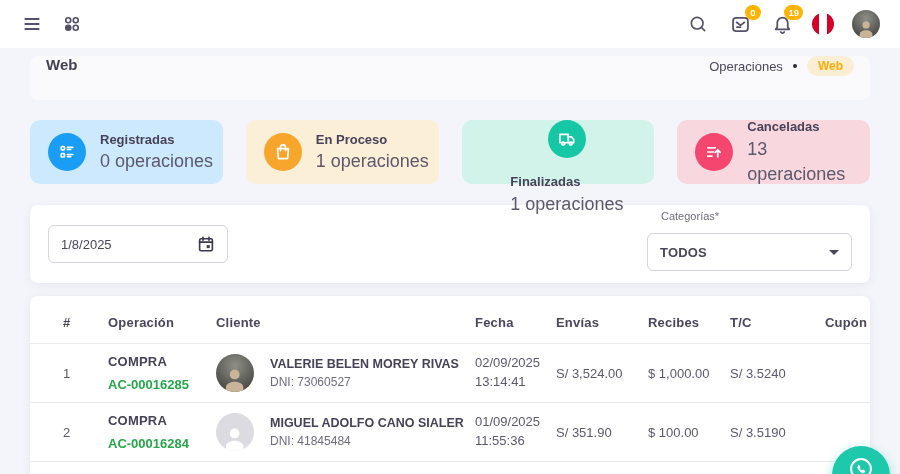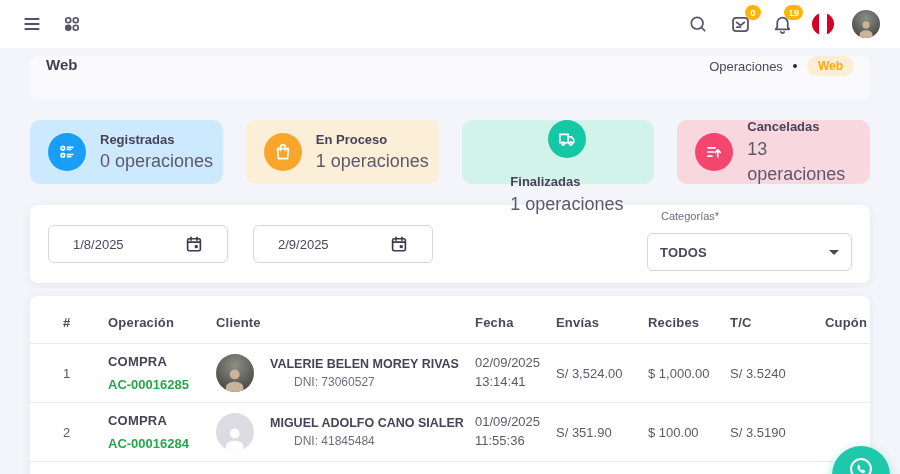--- a/index.html
+++ b/index.html
@@ -90,21 +90,21 @@
 
   
   .filter-card {
     margin-top: 21px; height: 78px; background: #fff; border-radius: 8px;
     box-shadow: 0 2px 10px rgba(75,70,92,.08);
     display: flex; align-items: center; padding: 0 18px;
   }
   .datefield {
     width: 180px; height: 38px; border: 1px solid #d6d4dd; border-radius: 6px;
     display: flex; align-items: center; justify-content: space-between;
-    padding: 0 24px; cursor: pointer; background: #fff;
+    padding: 0 12px; cursor: pointer; background: #fff;
   }
   .datefield + .datefield { margin-left: 25px; }
   .datefield .dateval { font-size: 13px; font-weight: 500; color: #4b465c; }
   .datefield svg { color: #3d3950; }
 
   .select-group { margin-left: auto; position: relative; width: 205px; }
   .select-label {
     position: absolute; top: -7px; left: 10px; background: #fff;
     font-size: 11px; color: #6f6b7d; padding: 0 4px; line-height: 1.2;
   }
@@ -138,21 +138,21 @@
   thead tr, tbody tr { border-bottom: 1px solid #eae8f0; }
   td {
     font-size: 13px; color: #5d586c; padding: 10px 8px 10px 0;
     vertical-align: middle;
   }
   tbody tr { height: 58px; cursor: pointer; }
   .op-type { font-weight: 700; color: #474258; letter-spacing: .2px; }
   .op-code { color: #27a74c; font-weight: 600; margin-top: 8px; }
   .client { display: flex; align-items: center; gap: 16px; }
   .client-name { font-weight: 700; color: #474258; font-size: 12.5px; line-height: 1.25; }
-  .client-dni { color: #6f6b7d; font-size: 12px; margin-top: 2px; margin-left: 24px; }
+  .client-dni { color: #6f6b7d; font-size: 12px; margin-top: 2px; }
   .cell-2line div { line-height: 1.45; }
 
   
   .float-btn {
     position: fixed; right: 10px; bottom: -30px;
     width: 58px; height: 58px; border-radius: 50%;
     background: #1ec9ab; border: none; cursor: pointer;
     display: flex; align-items: flex-start; justify-content: center;
     padding-top: 9px;
     box-shadow: 0 4px 12px rgba(30,201,171,.45);
@@ -270,28 +270,20 @@
       <div>
         <div class="stat-label">Canceladas</div>
         <div class="stat-count">13 operaciones</div>
       </div>
     </div>
   </section>
 
   <section class="filter-card">
     <div class="datefield">
       <span class="dateval">1/8/2025</span>
-      <svg width="18" height="18" viewBox="0 0 24 24" fill="none" stroke="currentColor" stroke-width="2.2" stroke-linecap="round">
-          <rect x="3.5" y="5" width="17" height="16" rx="2"></rect>
-          <path d="M3.5 9.5h17M8 3v4M16 3v4"></path>
-          <rect x="13" y="13.5" width="4" height="4" fill="currentColor" stroke="none"></rect>
-        </svg>
-    </div>
-    <div class="datefield">
-      <span class="dateval">2/9/2025</span>
       <svg width="18" height="18" viewBox="0 0 24 24" fill="none" stroke="currentColor" stroke-width="2.2" stroke-linecap="round">
           <rect x="3.5" y="5" width="17" height="16" rx="2"></rect>
           <path d="M3.5 9.5h17M8 3v4M16 3v4"></path>
           <rect x="13" y="13.5" width="4" height="4" fill="currentColor" stroke="none"></rect>
         </svg>
     </div>
     <div class="select-group">
       <span class="select-label">Categorías*</span>
       <div class="selectbox">
         <span class="select-value">TODOS</span>

